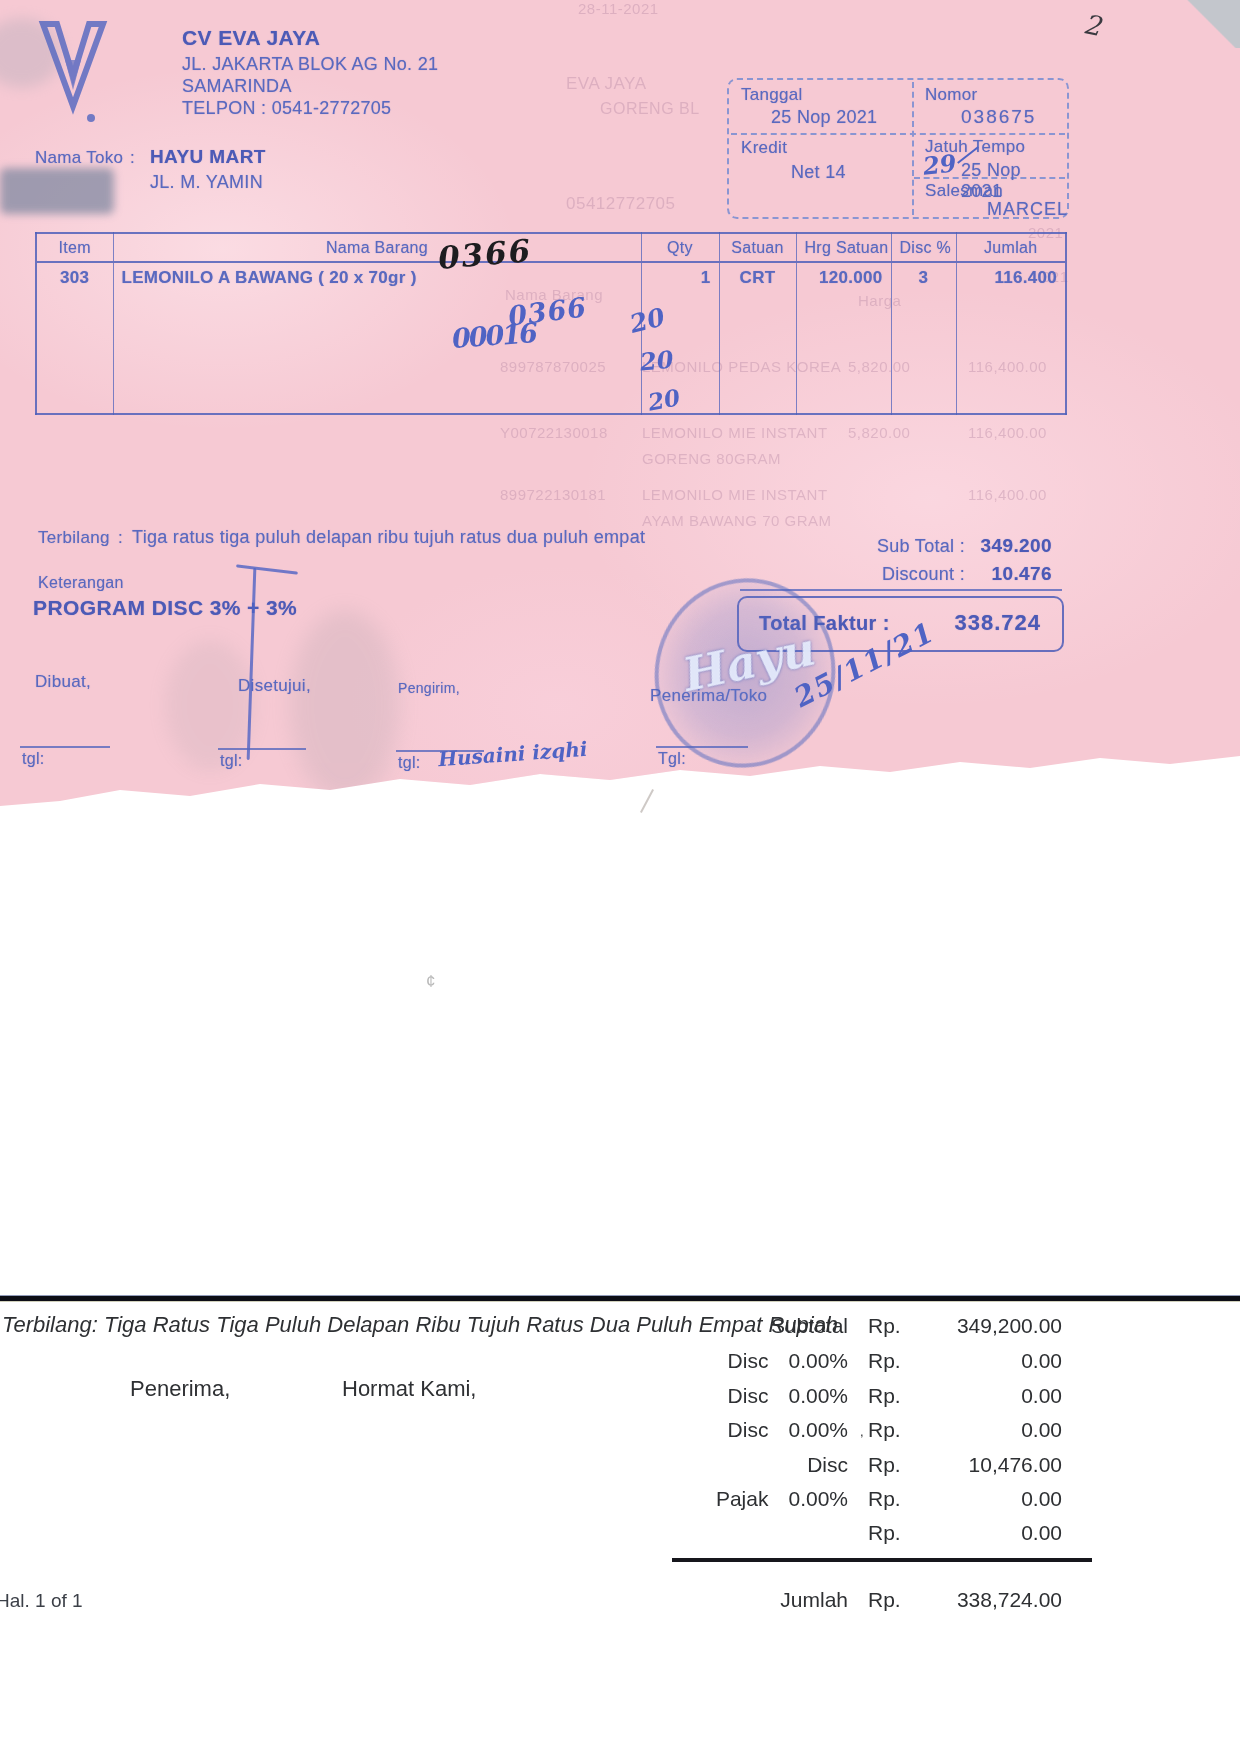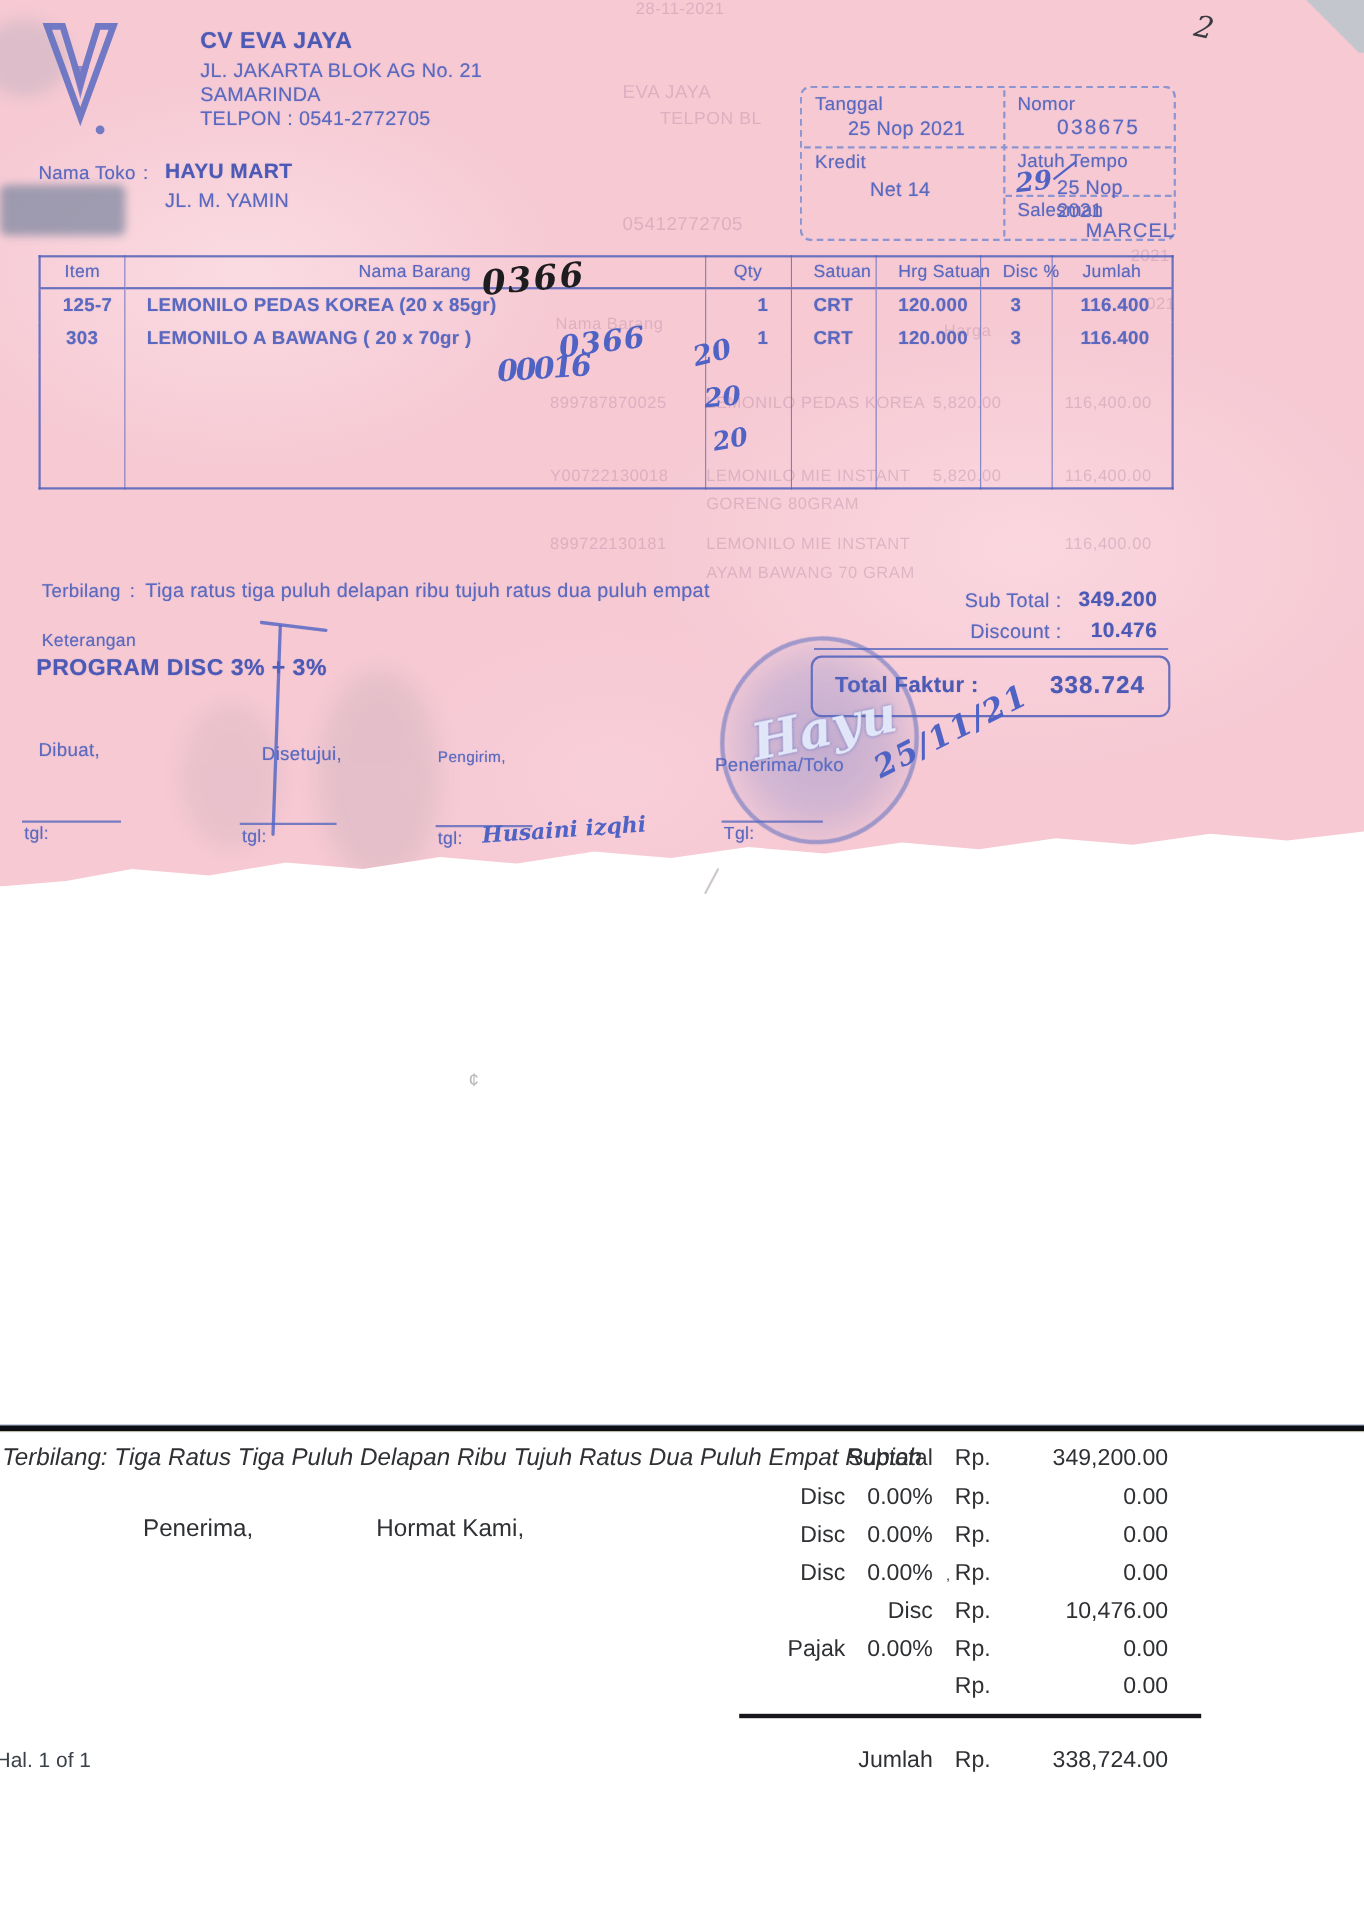--- a/index.html
+++ b/index.html
@@ -22,21 +22,21 @@
   .penk{color:#1d1d20;font-family:"DejaVu Serif",serif;font-style:italic;font-weight:bold;}
   .ghost{position:absolute;color:#bb8da8;opacity:.42;filter:blur(.4px);letter-spacing:.5px;white-space:nowrap;}
   
   #mbox{left:727px;top:78px;width:338px;height:137px;border:2px dashed #8a95d2;border-radius:10px;}
   #mbox .vline{position:absolute;left:183px;top:2px;bottom:2px;border-left:2px dashed #8a95d2;}
   #mbox .h1{position:absolute;left:2px;right:2px;top:53px;border-top:2px dashed #8a95d2;}
   #mbox .h2{position:absolute;left:185px;right:2px;top:97px;border-top:2px dashed #8a95d2;}
   
   #itable{position:absolute;left:35px;top:232px;border-collapse:collapse;table-layout:fixed;width:1030px;}
   #itable th,#itable td{border-left:1.6px solid rgba(88,104,190,.78);border-right:1.6px solid rgba(88,104,190,.78);
-      padding:0 20px;overflow:visible;white-space:nowrap;}
+      padding:0 8px;overflow:visible;white-space:nowrap;}
   #itable{border:2px solid rgba(80,96,186,.85);}
   #itable thead th{border-bottom:2px solid rgba(80,96,186,.85);height:27px;font-size:16px;font-weight:normal;}
   #itable tbody td{height:30px;font-size:17px;font-weight:600;}
   #itable tr.filler td{height:120px;}
   .c-item{text-align:center;}
   .c-nama{text-align:left;}
   .c-qty,.c-hrg,.c-jml{text-align:right;}
   .c-sat,.c-disc{text-align:center;}
   
   .tright{text-align:right;}
@@ -71,21 +71,21 @@
   <div id="paper">
 
     <div class="smudge" style="left:0;top:168px;width:114px;height:46px;background:#7d87a0;opacity:.72;filter:blur(4px);border-radius:6px;"></div>
     <div class="smudge" style="left:-18px;top:18px;width:80px;height:70px;background:#9aa0b0;opacity:.28;filter:blur(7px);"></div>
     <div class="smudge" style="left:290px;top:610px;width:110px;height:190px;background:#8e8f98;opacity:.16;filter:blur(10px);"></div>
     <div class="smudge" style="left:165px;top:640px;width:90px;height:130px;background:#8e8f98;opacity:.12;filter:blur(9px);"></div>
 
     <div id="ghosts">
         <div class="ghost" style="left: 578px; top: 0px; font-size: 15px;">28-11-2021</div>
         <div class="ghost" style="left: 566px; top: 74px; font-size: 17px;">EVA JAYA</div>
-        <div class="ghost" style="left: 600px; top: 100px; font-size: 16px;">TELPON BL</div>
+        <div class="ghost" style="left: 600px; top: 100px; font-size: 16px;">GORENG BL</div>
         <div class="ghost" style="left: 566px; top: 194px; font-size: 17px;">05412772705</div>
         <div class="ghost" style="left: 505px; top: 286px; font-size: 15px;">Nama Barang</div>
         <div class="ghost" style="left: 858px; top: 292px; font-size: 15px; text-align: right;">Harga</div>
         <div class="ghost" style="left: 1028px; top: 224px; font-size: 15px;">2021</div>
         <div class="ghost" style="left: 1042px; top: 268px; font-size: 15px;">021</div>
         <div class="ghost" style="left: 500px; top: 358px; font-size: 15px;">899787870025</div>
         <div class="ghost" style="left: 642px; top: 358px; font-size: 15px;">LEMONILO PEDAS KOREA</div>
         <div class="ghost" style="left: 848px; top: 358px; font-size: 15px;">5,820.00</div>
         <div class="ghost" style="left: 968px; top: 358px; font-size: 15px;">116,400.00</div>
         <div class="ghost" style="left: 500px; top: 424px; font-size: 15px;">Y00722130018</div>
@@ -150,29 +150,20 @@
           <th class="ink">Nama Barang</th>
           <th class="ink">Qty</th>
           <th class="ink">Satuan</th>
           <th class="ink">Hrg Satuan</th>
           <th class="ink">Disc %</th>
           <th class="ink">Jumlah</th>
         </tr>
       </thead>
       <tbody id="itbody" class="ink">
           <tr>
-            <td class="c-item">125-7</td>
-            <td class="c-nama">LEMONILO PEDAS KOREA (20 x 85gr)</td>
-            <td class="c-qty">1</td>
-            <td class="c-sat">CRT</td>
-            <td class="c-hrg">120.000</td>
-            <td class="c-disc">3</td>
-            <td class="c-jml">116.400</td>
-          </tr>
-          <tr>
             <td class="c-item">303</td>
             <td class="c-nama">LEMONILO A BAWANG ( 20 x 70gr )</td>
             <td class="c-qty">1</td>
             <td class="c-sat">CRT</td>
             <td class="c-hrg">120.000</td>
             <td class="c-disc">3</td>
             <td class="c-jml">116.400</td>
           </tr>
           <tr class="filler">
             <td></td>

